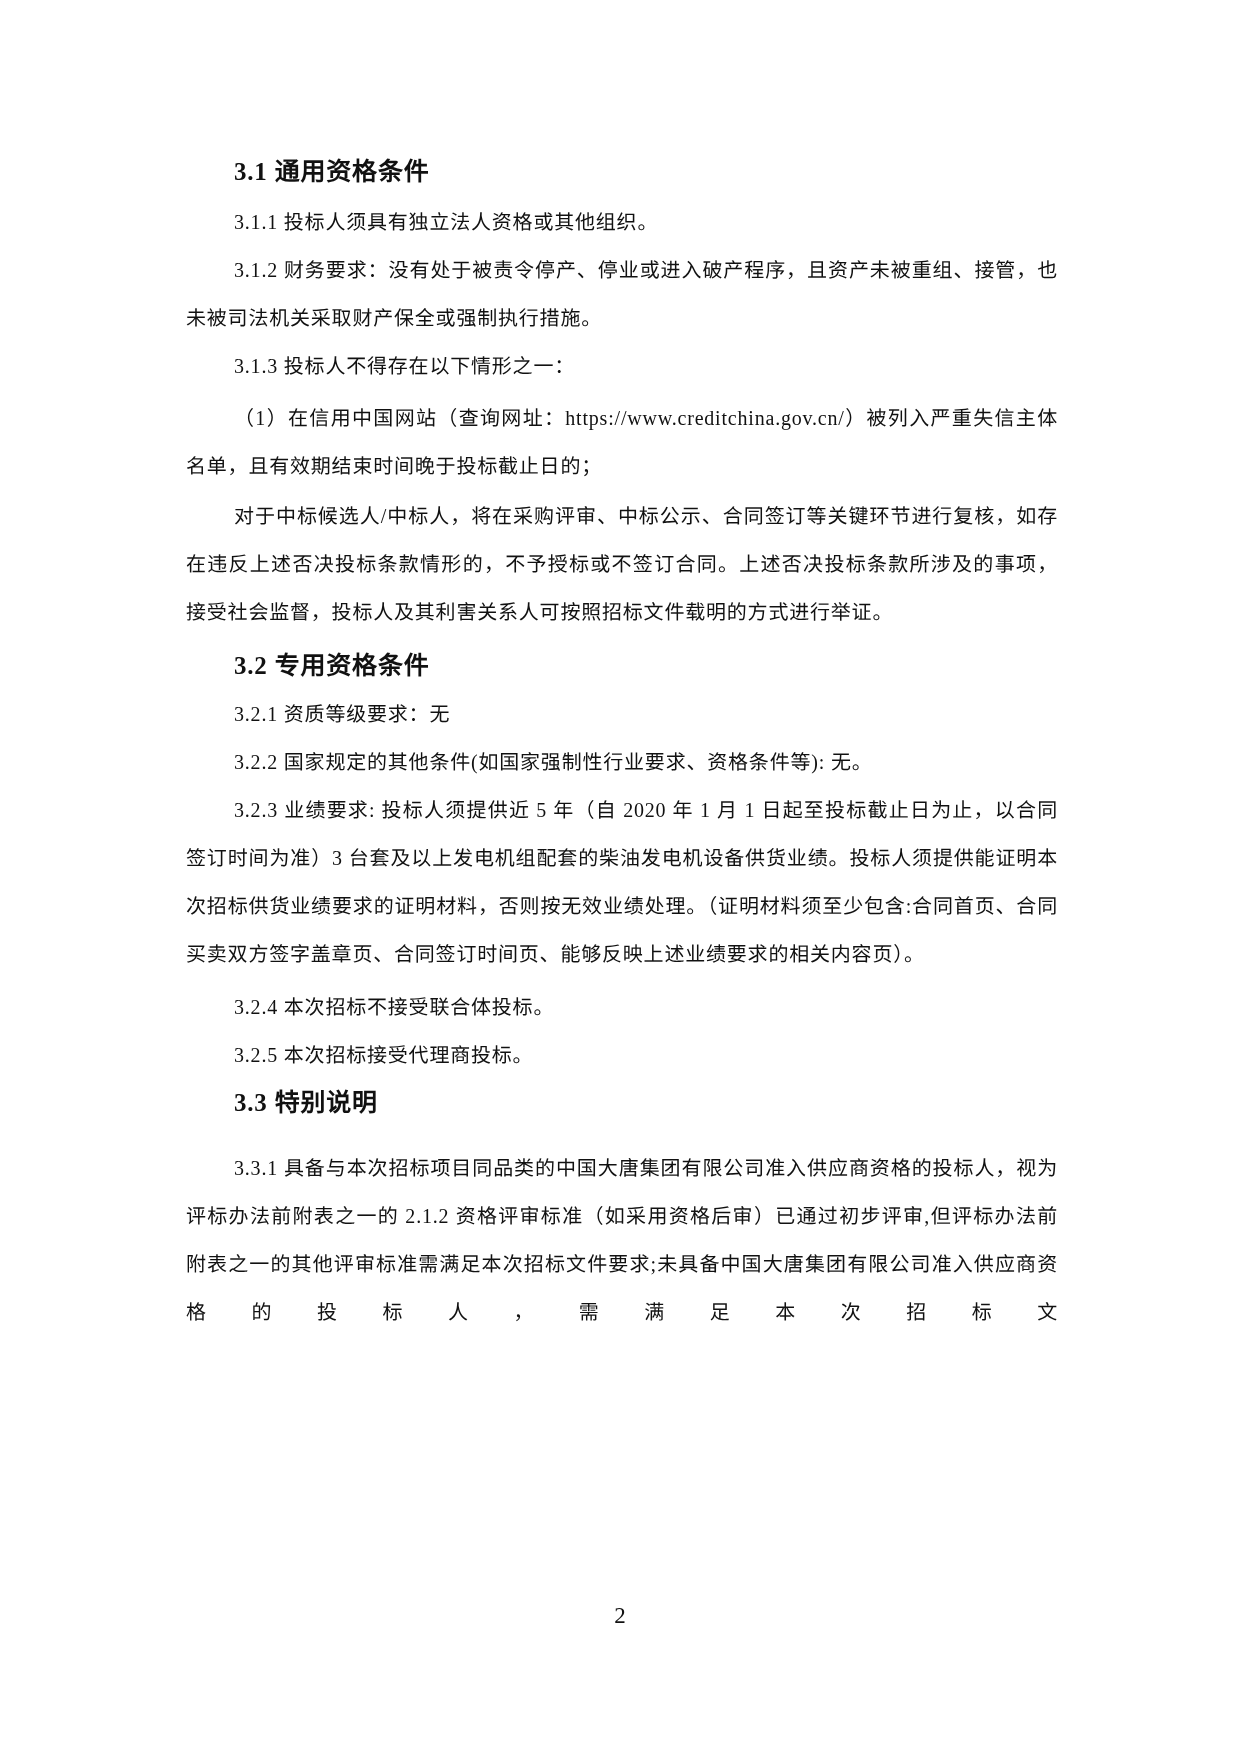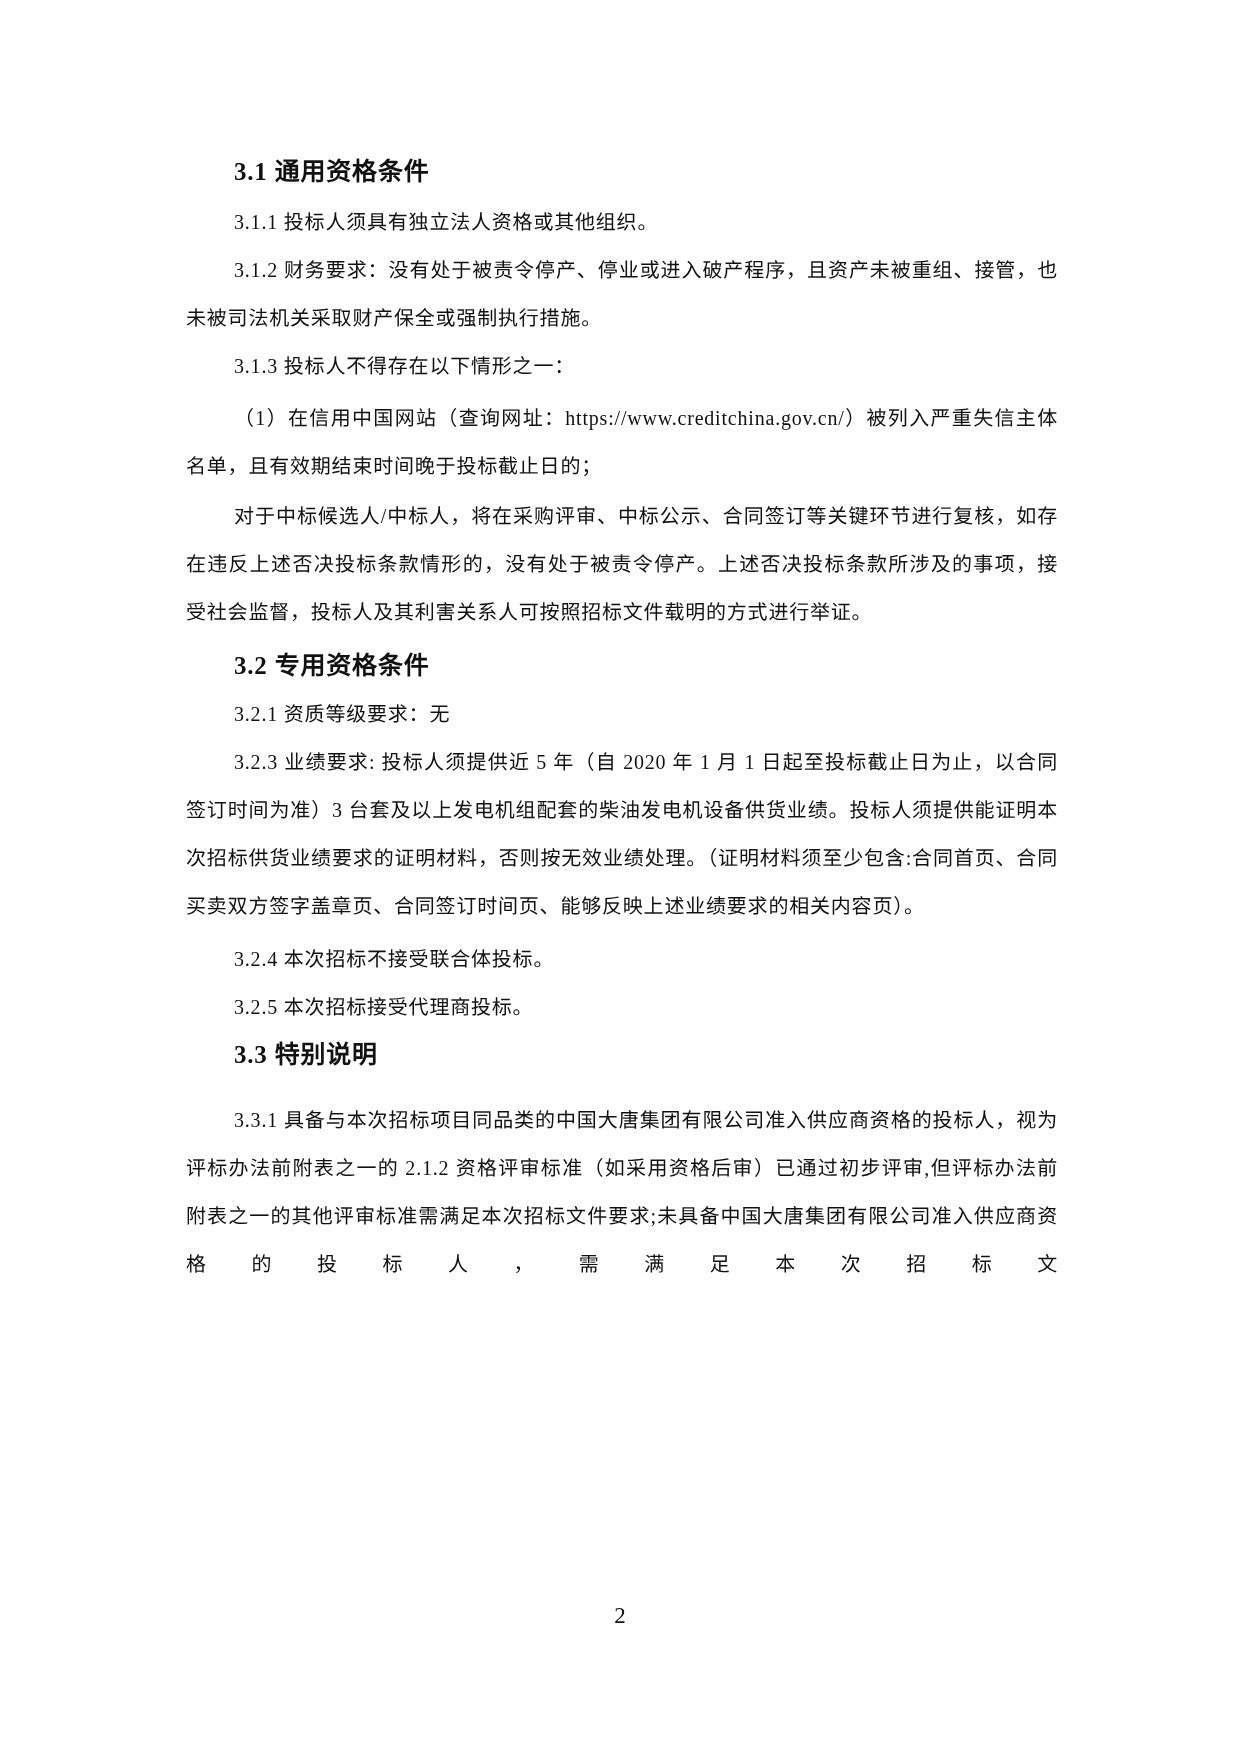--- a/index.html
+++ b/index.html
@@ -60,23 +60,24 @@
 </head>
 <body>
 
 <div class="page">
   <div class="content">
     <p id="p1" class="para heading">3.1 通用资格条件</p>
     <p id="p2" class="para">3.1.1 投标人须具有独立法人资格或其他组织。</p>
     <p id="p3" class="para">3.1.2 财务要求：没有处于被责令停产、停业或进入破产程序，且资产未被重组、接管，也未被司法机关采取财产保全或强制执行措施。</p>
     <p id="p4" class="para">3.1.3 投标人不得存在以下情形之一：</p>
     <p id="p5" class="para">（1）在信用中国网站（查询网址：https://www.creditchina.gov.cn/）被列入严重失信主体名单，且有效期结束时间晚于投标截止日的；</p>
-    <p id="p7" class="para">对于中标候选人/中标人，将在采购评审、中标公示、合同签订等关键环节进行复核，如存在违反上述否决投标条款情形的，没有处于被责令停产。上述否决投标条款所涉及的事项，接受社会监督，投标人及其利害关系人可按照招标文件载明的方式进行举证。</p>
+    <p id="p7" class="para">对于中标候选人/中标人，将在采购评审、中标公示、合同签订等关键环节进行复核，如存在违反上述否决投标条款情形的，不予授标或不签订合同。上述否决投标条款所涉及的事项，接受社会监督，投标人及其利害关系人可按照招标文件载明的方式进行举证。</p>
     <p id="p8" class="para heading">3.2 专用资格条件</p>
     <p id="p9" class="para">3.2.1 资质等级要求：无</p>
+    <p id="p10" class="para">3.2.2 国家规定的其他条件(如国家强制性行业要求、资格条件等): 无。</p>
     <p id="p11" class="para">3.2.3 业绩要求: 投标人须提供近 5 年（自 2020 年 1 月 1 日起至投标截止日为止，以合同签订时间为准）3 台套及以上发电机组配套的柴油发电机设备供货业绩。投标人须提供能证明本次招标供货业绩要求的证明材料，否则按无效业绩处理。（证明材料须至少包含:合同首页、合同买卖双方签字盖章页、合同签订时间页、能够反映上述业绩要求的相关内容页）。</p>
     <p id="p12" class="para">3.2.4 本次招标不接受联合体投标。</p>
     <p id="p13" class="para">3.2.5 本次招标接受代理商投标。</p>
     <p id="p14" class="para heading">3.3 特别说明</p>
     <p id="p15" class="para">3.3.1 具备与本次招标项目同品类的中国大唐集团有限公司准入供应商资格的投标人，视为评标办法前附表之一的 2.1.2 资格评审标准（如采用资格后审）已通过初步评审,但评标办法前附表之一的其他评审标准需满足本次招标文件要求;未具备中国大唐集团有限公司准入供应商资格的投标人，需满足本次招标文</p>
   </div>
   <div class="page-number">2</div>
 </div>
 
 </body></html>

